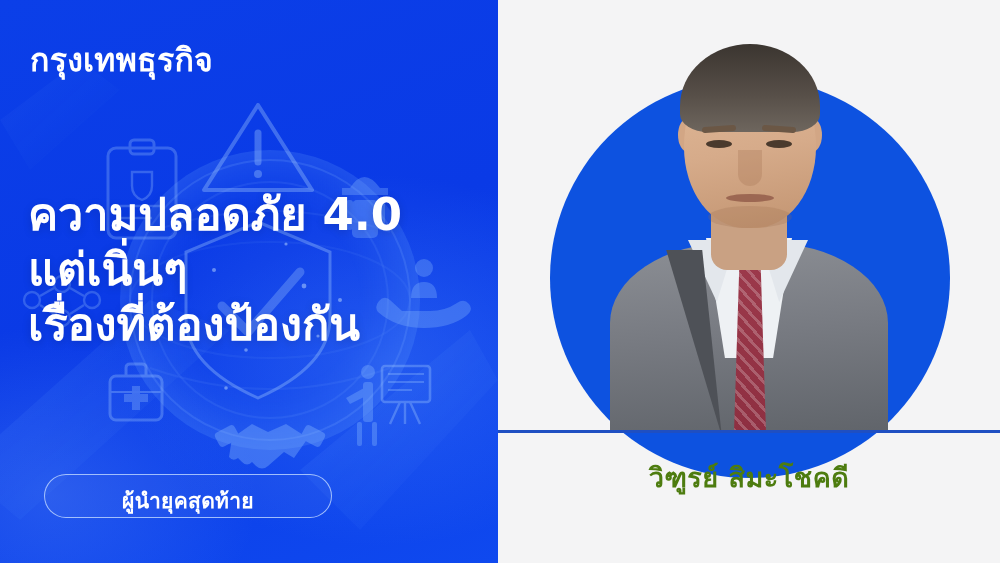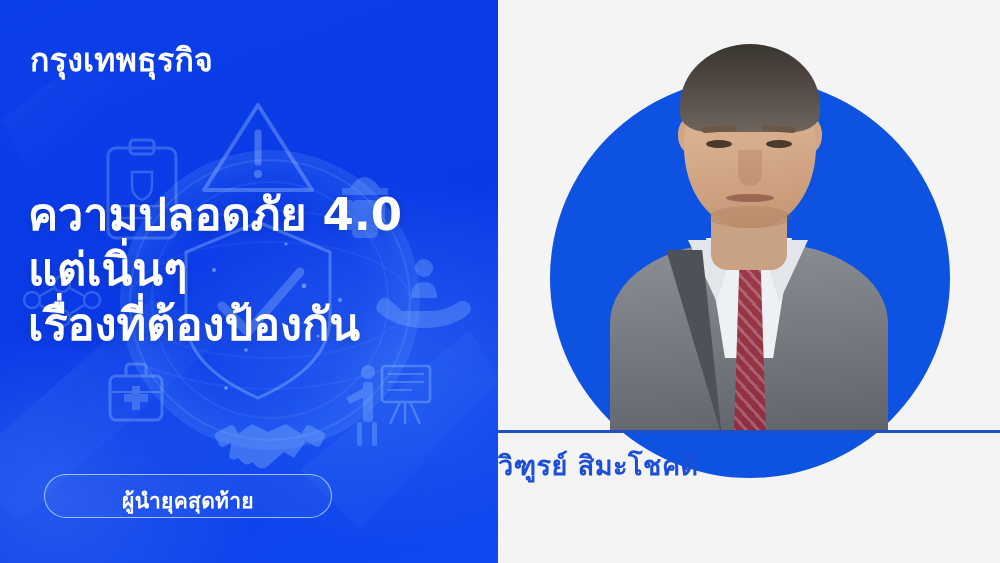--- a/index.html
+++ b/index.html
@@ -172,25 +172,26 @@
     position: absolute;
     left: 0;
     top: 430px;
     width: 502px;
     height: 3px;
     background: #1f4fc2;
   }
   .speaker-name {
     position: absolute;
     left: 0;
-    top: 444px;
+    top: 456px;
     width: 502px;
+    text-align: center;
     font-size: 27px;
     font-weight: bold;
-    color: #1d4ed8;
+    color: #4d7c0f;
     letter-spacing: .5px;
   }
 
   
   .left-panel {
     position: absolute;
     left: 0;
     top: 0;
     width: 498px;
     height: 563px;

